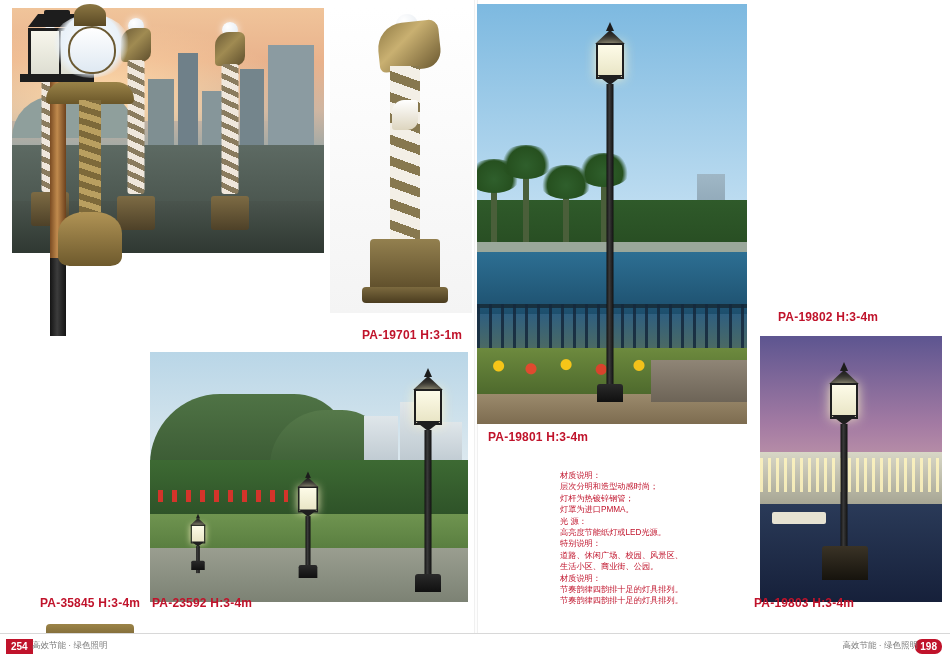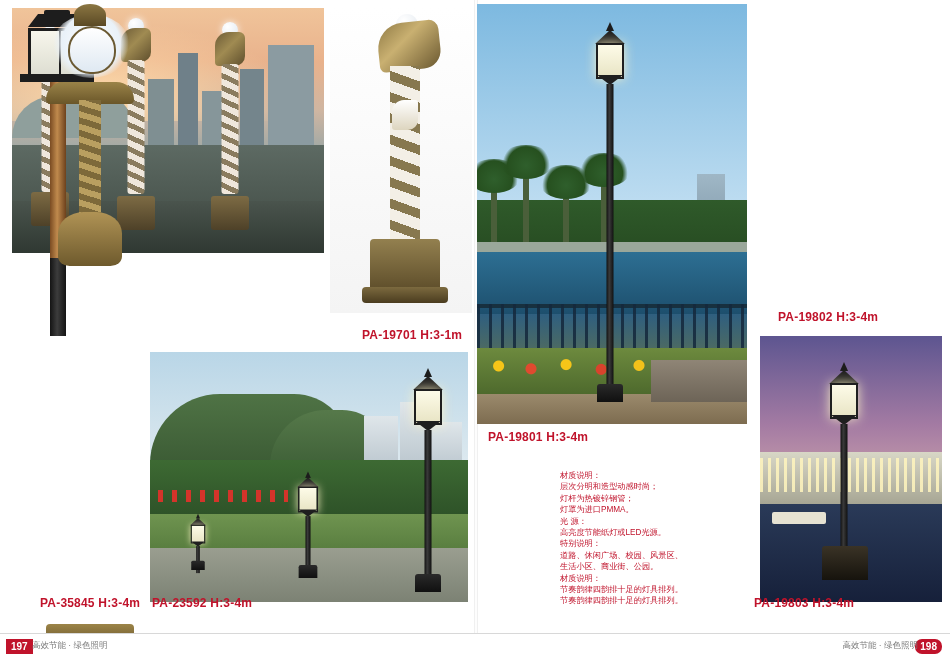--- a/index.html
+++ b/index.html
@@ -580,18 +580,18 @@
       <div class="roof"></div>
       <div class="glass"></div>
       <div class="skirt"></div>
       <div class="pole" style="height:150px;"></div>
     </div>
     <div class="gbase"></div>
   </div>
   <div class="caption" style="left:754px; top:596px;">PA-19803 H:3-4m</div>
 
   <div class="footer-bar"></div>
-  <div class="folio" style="left:6px;">197</div>
+  <div class="folio" style="left:6px;">254</div>
   <div class="folio-text" style="left:32px;">高效节能 · 绿色照明</div>
   <div class="folio" style="right:8px;border-radius:7px;">198</div>
   <div class="folio-text" style="right:32px;">高效节能 · 绿色照明</div>
 
 </div>
 
 </body></html>

